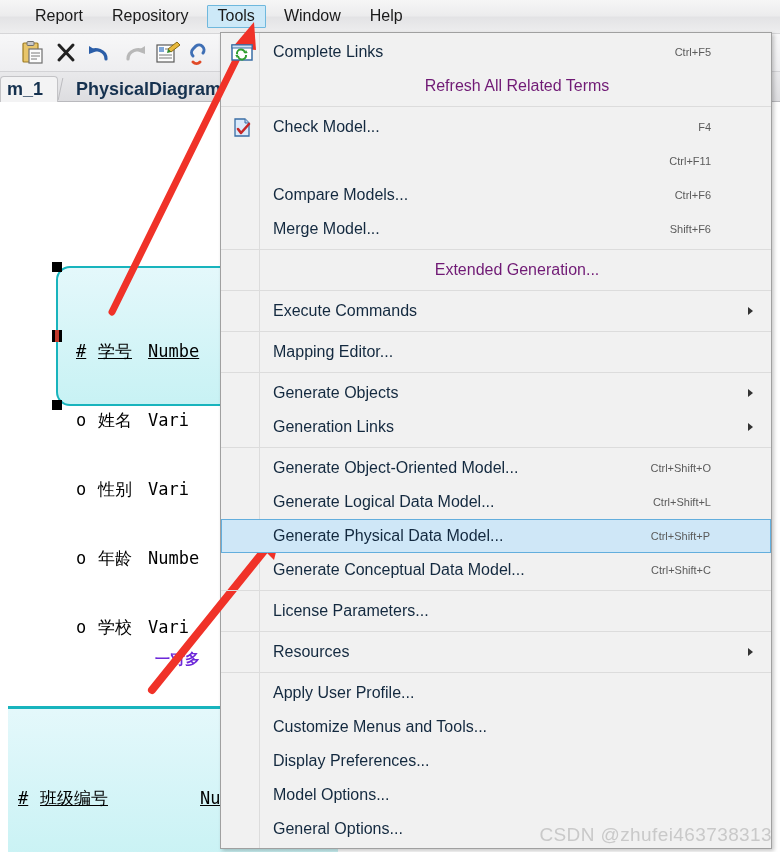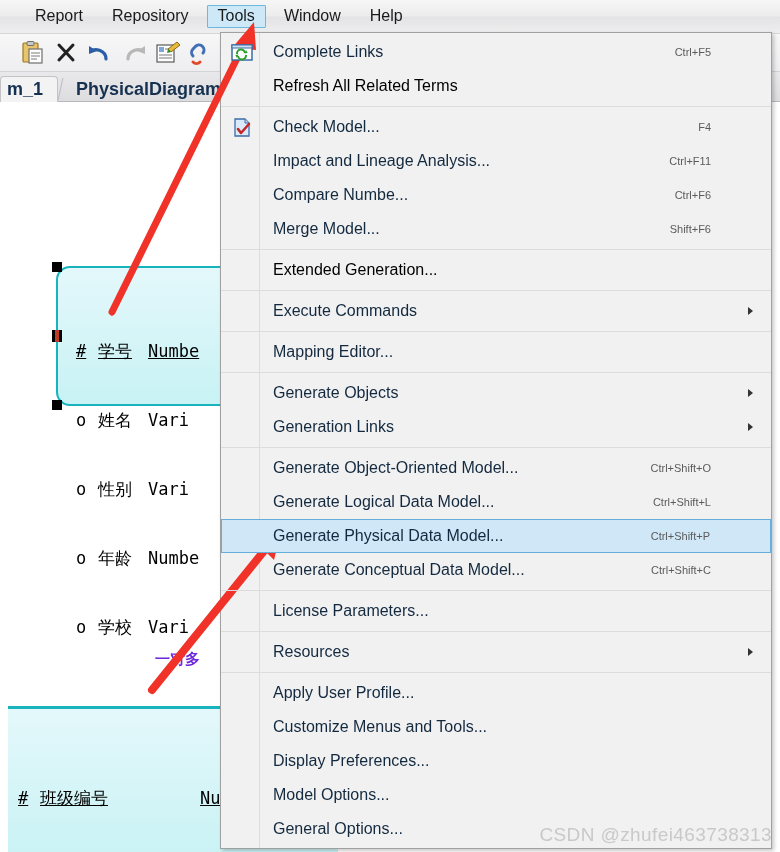--- a/index.html
+++ b/index.html
@@ -202,21 +202,21 @@
     font-size: 11px;
   }
   .mi .submenu-arrow {
     position: absolute;
     right: 18px;
     width: 0; height: 0;
     border-left: 5px solid #333;
     border-top: 4px solid transparent;
     border-bottom: 4px solid transparent;
   }
-  .mi.disabled { color: #000000; }
+  .mi.disabled { color: #701a75; justify-content: center; }
   .mi.highlight {
     background: #cfe7f7;
     border: 1px solid #63aedd;
     padding-left: 51px;
   }
   .msep {
     height: 1px;
     background: #dcdcdc;
     margin: 3px 0 3px 0;
     position: relative; z-index: 2;
@@ -400,26 +400,25 @@
           <path d="M4 1 L14 1 L18 5 L18 18 L4 18 Z" fill="#dbeafb" stroke="#3a6ea5" stroke-width="1.3"></path>
           <path d="M14 1 L14 5 L18 5" fill="#b9d4f0" stroke="#3a6ea5" stroke-width="1"></path>
           <path d="M7 11 L10 15 L18 6" fill="none" stroke="#c62828" stroke-width="2.6" stroke-linecap="round" stroke-linejoin="round"></path>
         </svg>
       </span>
       <span class="label">Check Model...</span>
       <span class="accel">F4</span>
     </div>
 
     <div class="mi">
-      <span class="label">Impact and Lineage Analysis...</span>
       <span class="accel">Ctrl+F11</span>
     </div>
 
     <div class="mi">
-      <span class="label">Compare Numbe...</span>
+      <span class="label">Compare Models...</span>
       <span class="accel">Ctrl+F6</span>
     </div>
 
     <div class="mi">
       <span class="label">Merge Model...</span>
       <span class="accel">Shift+F6</span>
     </div>
 
     <div class="msep"></div>
 

